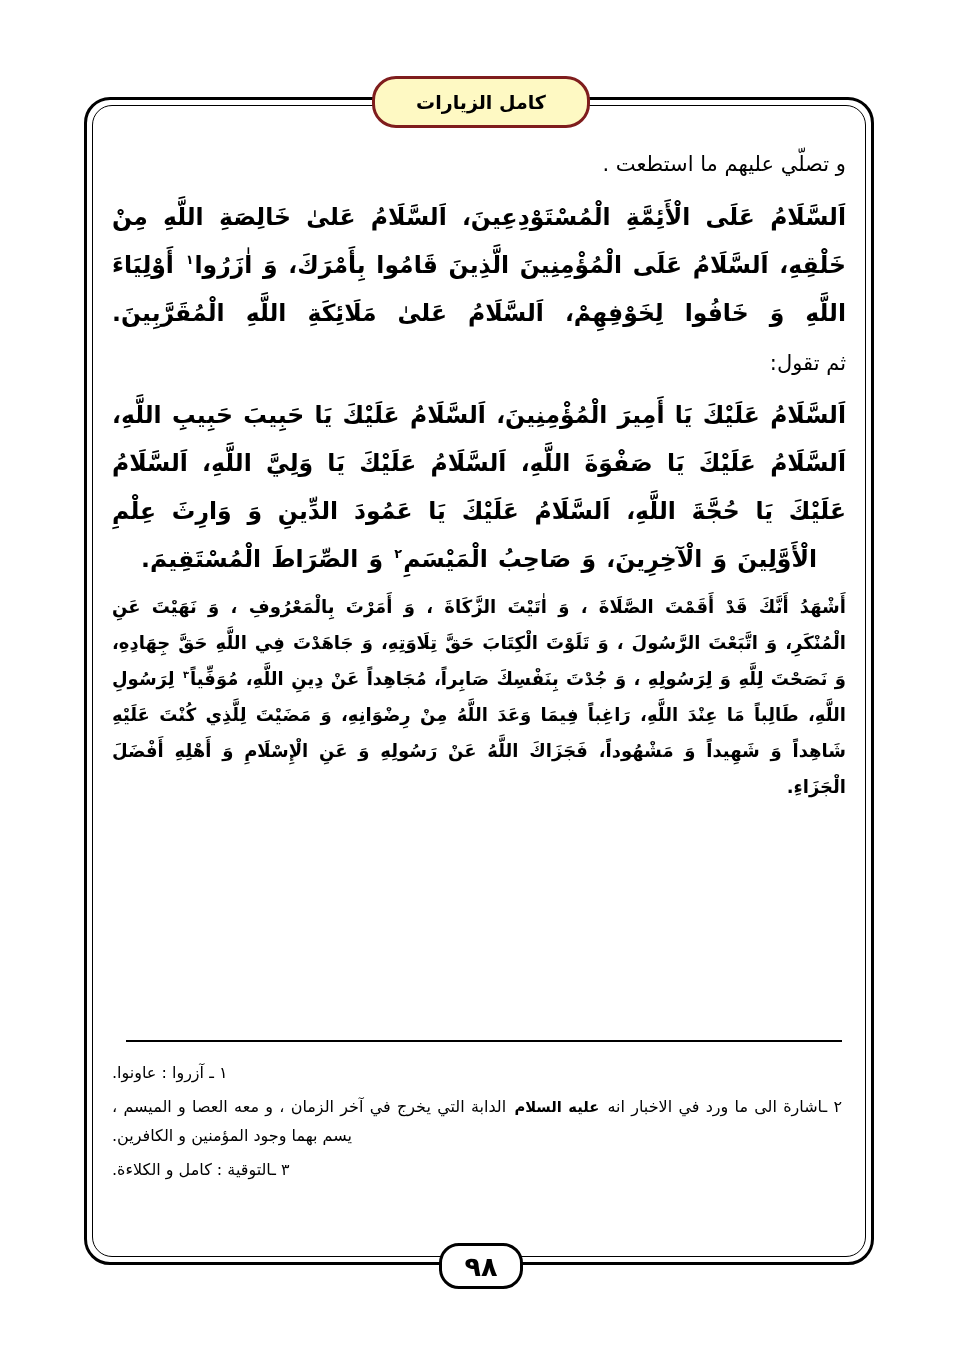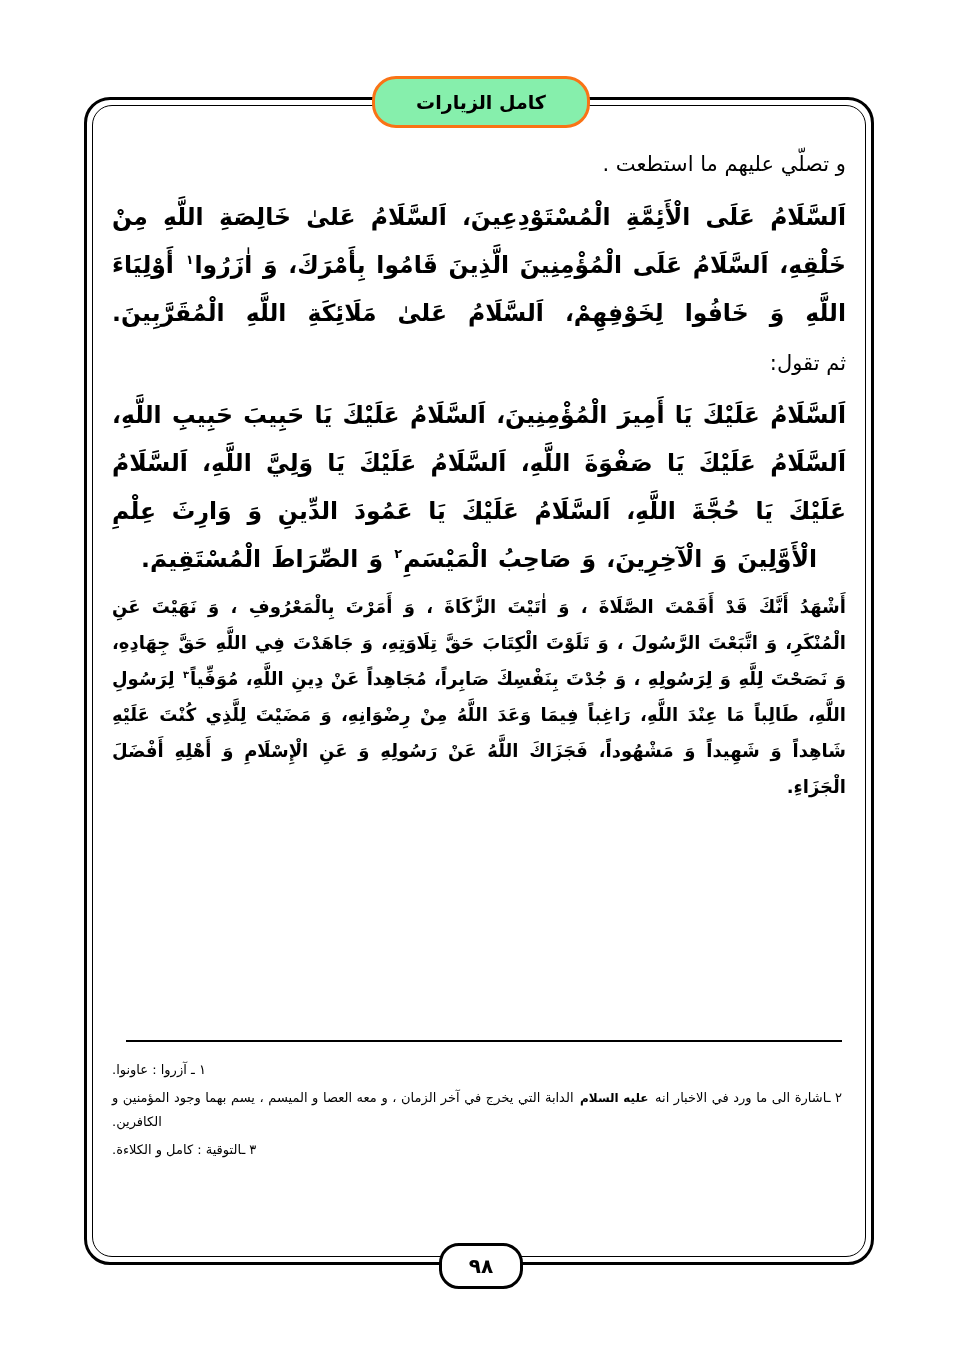--- a/index.html
+++ b/index.html
@@ -43,22 +43,22 @@
   }
 
   
   .header-cartouche {
     position: absolute;
     left: 50%;
     top: 76px;
     transform: translateX(-50%);
     width: 212px;
     height: 46px;
-    background: #86efac;
-    border: 3px solid #f97316;
+    background: #fef9c3;
+    border: 3px solid #7f1d1d;
     border-radius: 24px;
     display: flex;
     align-items: center;
     justify-content: center;
     z-index: 5;
   }
   .header-cartouche .ht {
     font-family: "DejaVu Sans", "Liberation Sans", sans-serif;
     font-size: 19px;
     font-weight: 700;
@@ -78,21 +78,21 @@
     background: #ffffff;
     border: 3px solid #000;
     border-radius: 20px;
     display: flex;
     align-items: center;
     justify-content: center;
     z-index: 5;
   }
   .page-number-cartouche .pn {
     font-family: "DejaVu Sans", "Liberation Sans", sans-serif;
-    font-size: 20px;
+    font-size: 27px;
     font-weight: 700;
     direction: rtl;
   }
 
   
   .content {
     position: absolute;
     left: 112px;
     top: 128px;
     width: 734px;
@@ -170,21 +170,21 @@
     text-align: right;
   }
   .footnote-rule {
     width: 716px;
     height: 0;
     border-top: 2px solid #000;
     margin: 0 0 16px 0;
   }
   .footnote {
     font-family: "DejaVu Sans", "Liberation Sans", sans-serif;
-    font-size: 13px;
+    font-size: 16px;
     line-height: 1.85;
     margin: 0 0 4px 0;
     direction: rtl;
   }
   .footnote.fn-1 { text-align: left; padding-right: 0; }
   .footnote.fn-2 { text-align: justify; text-align-last: left; }
   .footnote.fn-3 { text-align: left; }
 
   .honorific {
     font-size: 0.92em;

